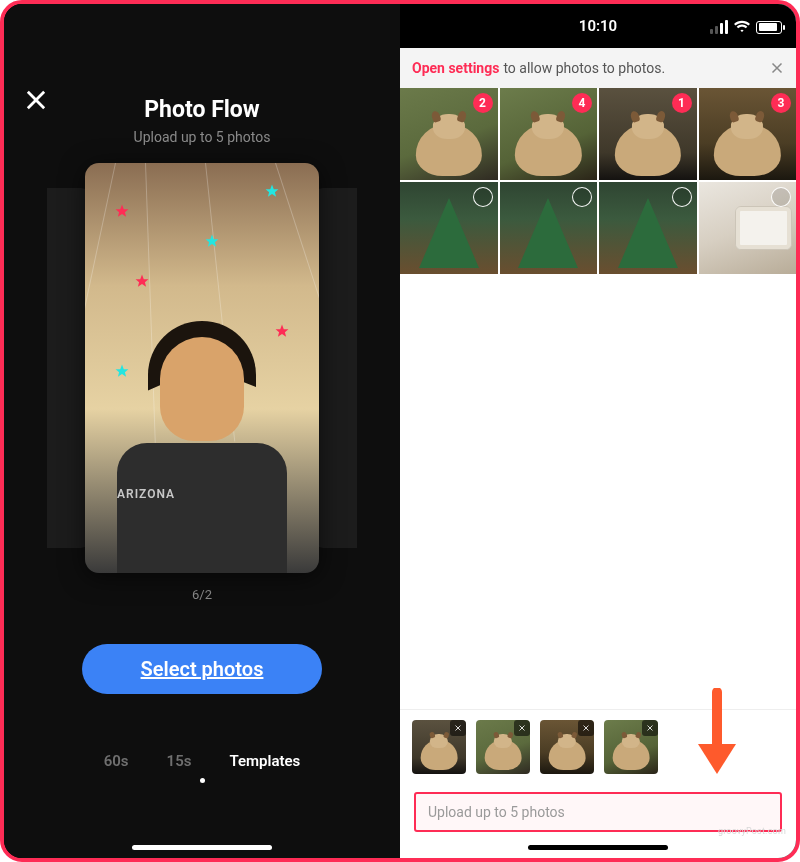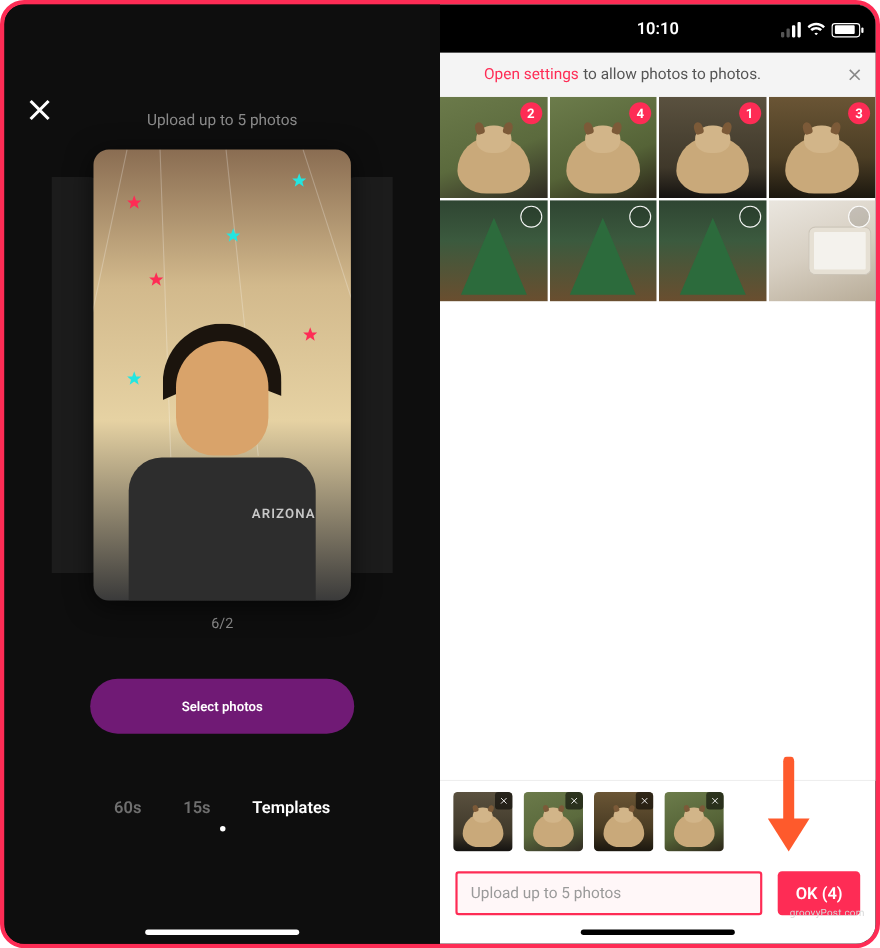--- a/index.html
+++ b/index.html
@@ -104,21 +104,21 @@
   }
   .shirt {
     width: 170px; height: 130px;
     background: #2d2d2d;
     border-radius: 30px 30px 0 0;
     position: absolute;
     bottom: 0; left: 50%; transform: translateX(-50%);
   }
   .shirt-text {
     position: absolute;
-    top: 44px; left: 0; width: 100%; text-align: right;
+    top: 44px; left: 0; width: 100%; text-align: left;
     color: #c8c8c8; font-size: 12px; letter-spacing: 1px; font-weight: 600;
   }
   .star {
     position: absolute;
     width: 14px; height: 14px;
   }
   .star svg polygon { stroke-width: 0; }
   .s1 { top: 40px; left: 30px; } .s1 polygon { fill: #fe2c55; }
   .s2 { top: 70px; left: 120px; } .s2 polygon { fill: #24e5e0; }
   .s3 { top: 110px; left: 50px; } .s3 polygon { fill: #fe2c55; }
@@ -140,29 +140,30 @@
   .counter {
     text-align: center;
     color: #8a8a8a;
     font-size: 13px;
     margin-top: 14px;
   }
   .select-btn {
     margin: 42px auto 0;
     width: 240px;
     height: 50px;
-    background: #701a75;
+    background: #3b82f6;
     border-radius: 26px;
     display: flex;
     align-items: center;
     justify-content: center;
     color: #fff;
-    font-size: 12px;
+    font-size: 20px;
     font-weight: 600;
     cursor: pointer;
+    text-decoration: underline;
   }
   .tabs-row {
     margin-top: 58px;
     display: flex;
     justify-content: center;
     gap: 38px;
     color: #6f6f6f;
     font-size: 15px;
     font-weight: 600;
   }
@@ -244,21 +245,21 @@
   .notice {
     height: 40px;
     background: #f4f4f4;
     display: flex;
     align-items: center;
     padding: 0 12px;
     font-size: 14px;
     color: #555;
     position: relative;
   }
-  .notice-link { color: #fe2c55; font-weight: 400; margin-right: 4px; cursor: pointer; margin-left: 28px; }
+  .notice-link { color: #fe2c55; font-weight: 700; margin-right: 4px; cursor: pointer; }
   .notice-close {
     position: absolute; right: 10px; top: 50%; transform: translateY(-50%);
     width: 18px; height: 18px; cursor: pointer;
   }
   .notice-close svg { stroke: #888; stroke-width: 2; }
 
   .grid {
     display: grid;
     grid-template-columns: repeat(4, 1fr);
     gap: 2px;
@@ -408,20 +409,21 @@
 <div class="frame">
 
   <div class="left">
     <div class="close-x">
       <svg viewBox="0 0 24 24" width="28" height="28">
           <path d="M5 5 L19 19 M19 5 L5 19" fill="none"></path>
         </svg>
     </div>
 
     <div class="left-header">
+      <div class="left-title">Photo Flow</div>
       <div class="left-sub">Upload up to 5 photos</div>
     </div>
 
     <div class="preview-wrap">
       <div class="side-card side-left"></div>
       <div class="preview">
         <div class="line l1"></div>
           <div class="line l2"></div>
           <div class="line l3"></div>
           <div class="line l4"></div>
@@ -626,23 +628,20 @@
               <path d="M6 6 L18 18 M18 6 L6 18" fill="none"></path>
             </svg>
           </div>
         </div>
       </div>
 
     <div class="bottom-row">
       <div class="limit-box">
         <span>Upload up to 5 photos</span>
       </div>
-      <div class="ok-btn">
-        <span>OK (4)</span>
-      </div>
       <div class="home-indicator-right"></div>
     </div>
 
     <div class="arrow-annot">
       <svg viewBox="0 0 70 90" width="70" height="90">
         <path d="M35 4 L35 58" stroke="#fe5a2c" stroke-width="10" fill="none" stroke-linecap="round"></path>
         <polygon points="35,86 16,56 54,56"></polygon>
       </svg>
     </div>
 

